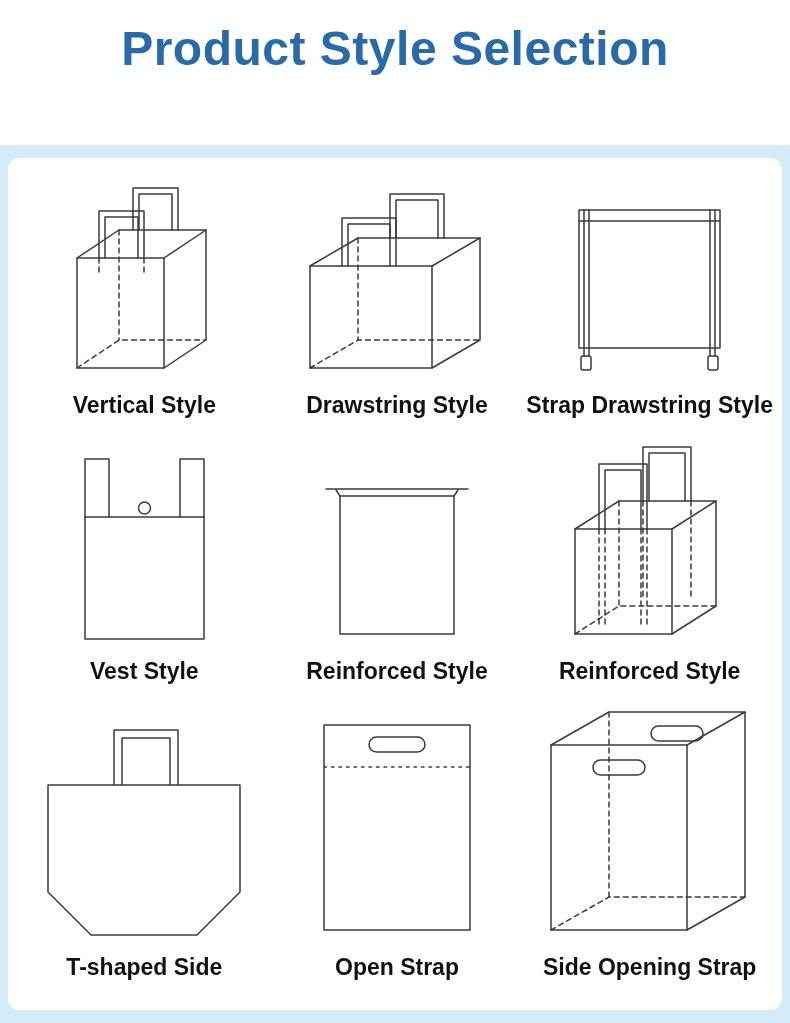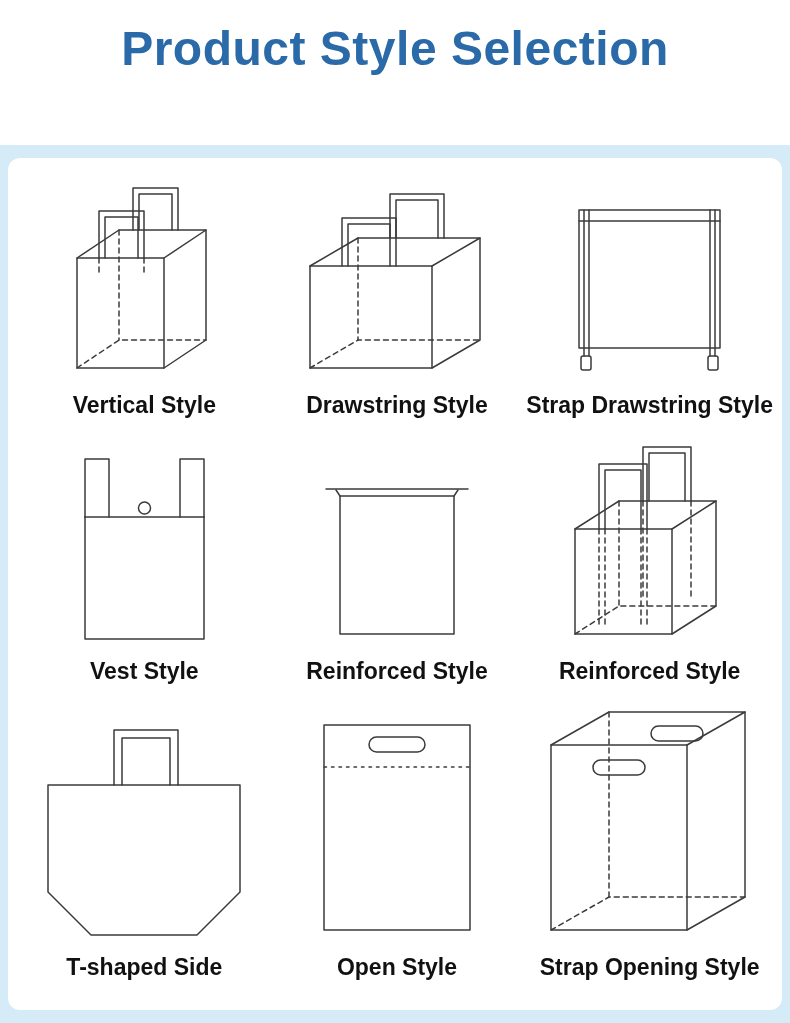--- a/index.html
+++ b/index.html
@@ -184,36 +184,36 @@
         </figure>
 
         <figure class="cell row3">
           <div class="icon-wrap">
             <svg class="bag-svg" width="170" height="225" viewBox="0 0 170 225">
               <rect x="12" y="10" width="146" height="205"></rect>
               <rect x="57" y="22" width="56" height="15" rx="7.5"></rect>
               <path d="M12,52 L158,52" stroke-dasharray="2.5 5"></path>
             </svg>
           </div>
-          <figcaption class="label">Open Style</figcaption>
+          <figcaption class="label">Open Strap</figcaption>
         </figure>
 
         <figure class="cell row3">
           <div class="icon-wrap">
             <svg class="bag-svg" width="225" height="240" viewBox="0 0 225 240">
               <path d="M14,45 L150,45 L150,230 L14,230 Z"></path>
               <path d="M14,45 L72,12 L208,12 L150,45"></path>
               <path d="M208,12 L208,197 L150,230"></path>
               <g stroke-dasharray="5 4">
                 <path d="M14,230 L72,197 L208,197"></path>
                 <path d="M72,12 L72,197"></path>
               </g>
               <rect x="56" y="60" width="52" height="15" rx="7.5"></rect>
               <rect x="114" y="26" width="52" height="15" rx="7.5"></rect>
             </svg>
           </div>
-          <figcaption class="label">Strap Opening Style</figcaption>
+          <figcaption class="label">Side Opening Strap</figcaption>
         </figure>
 
       </div>
     </div>
   </div>
 </div>
 
 </body></html>

